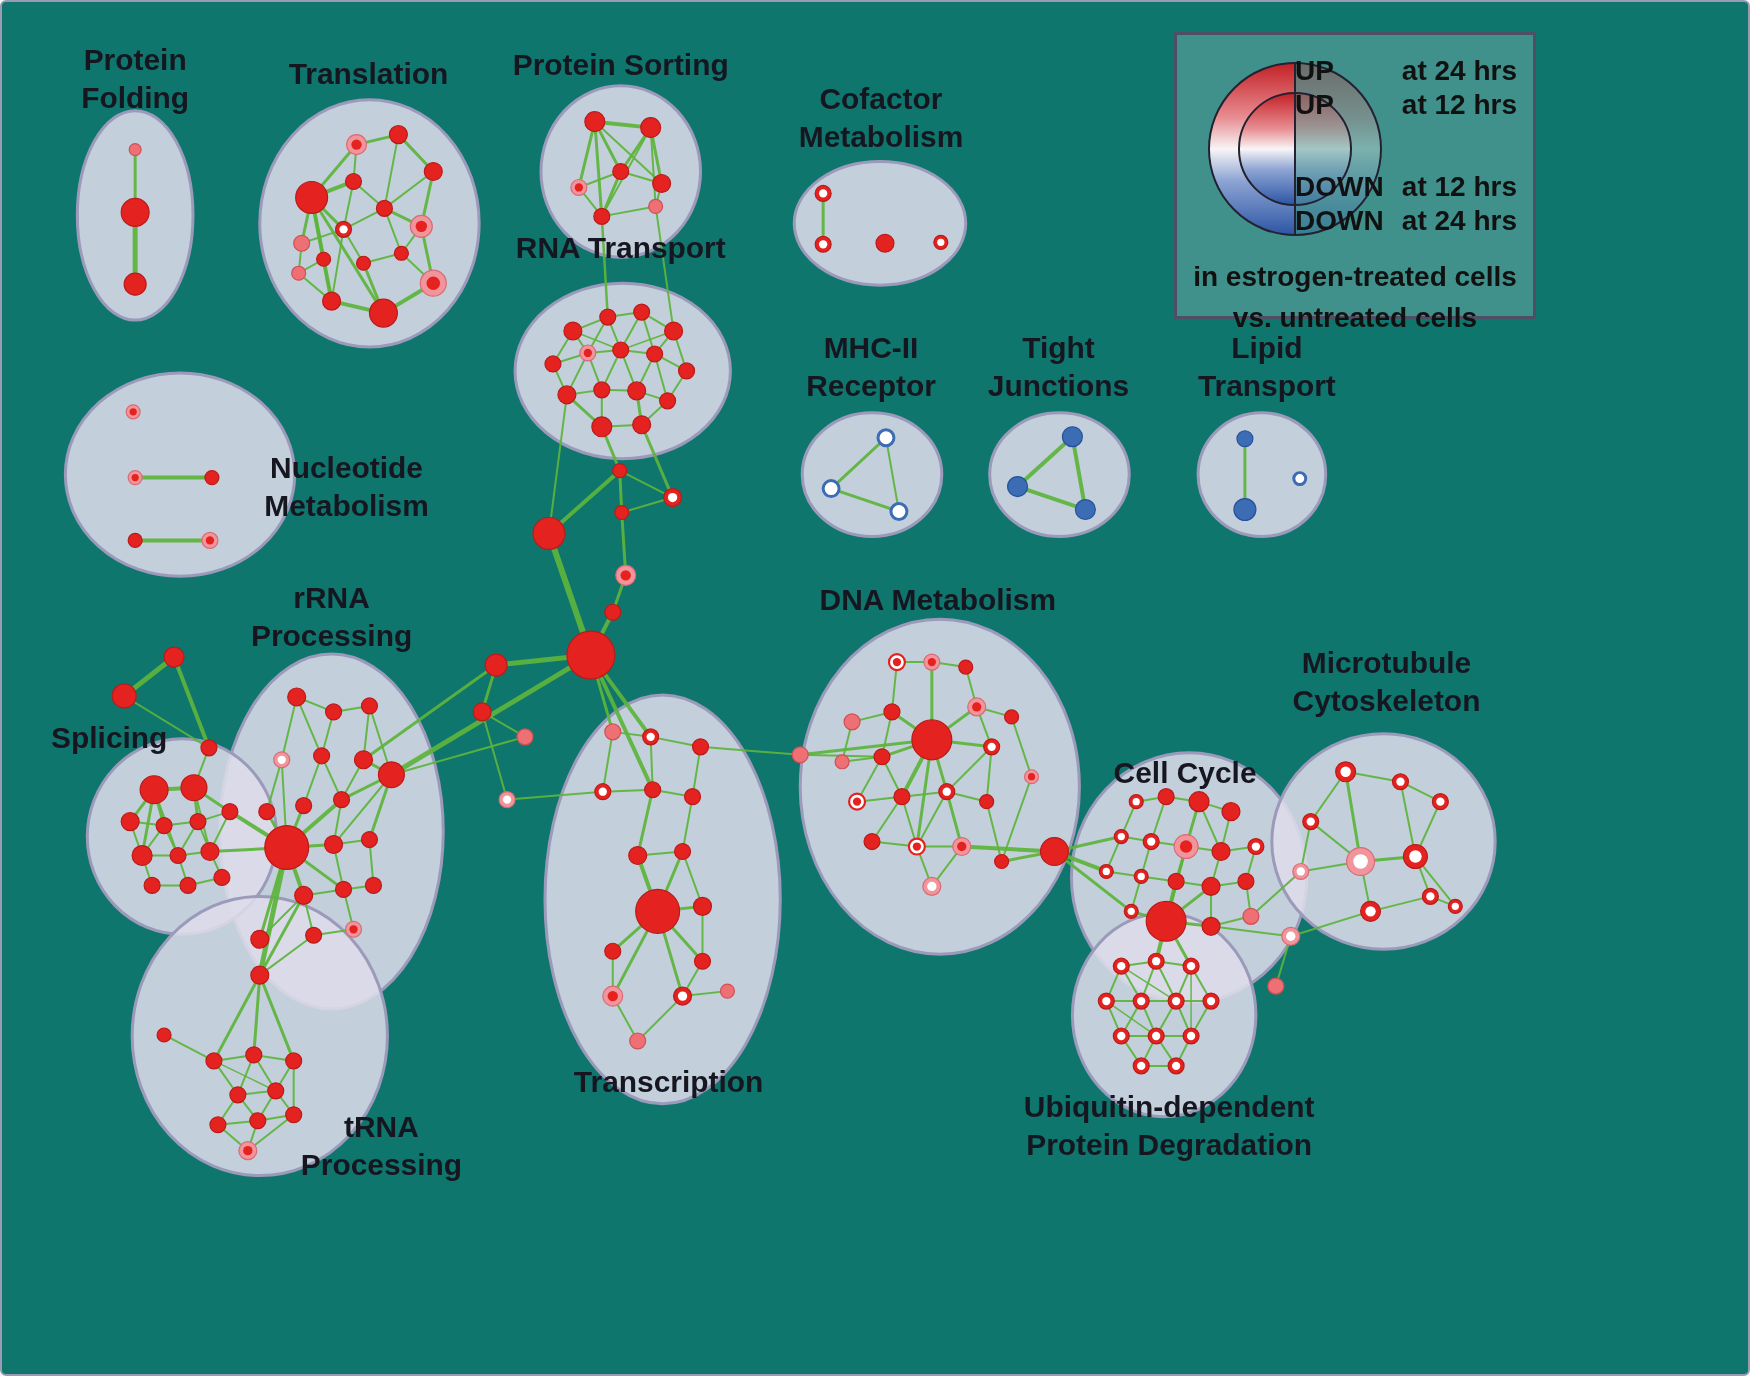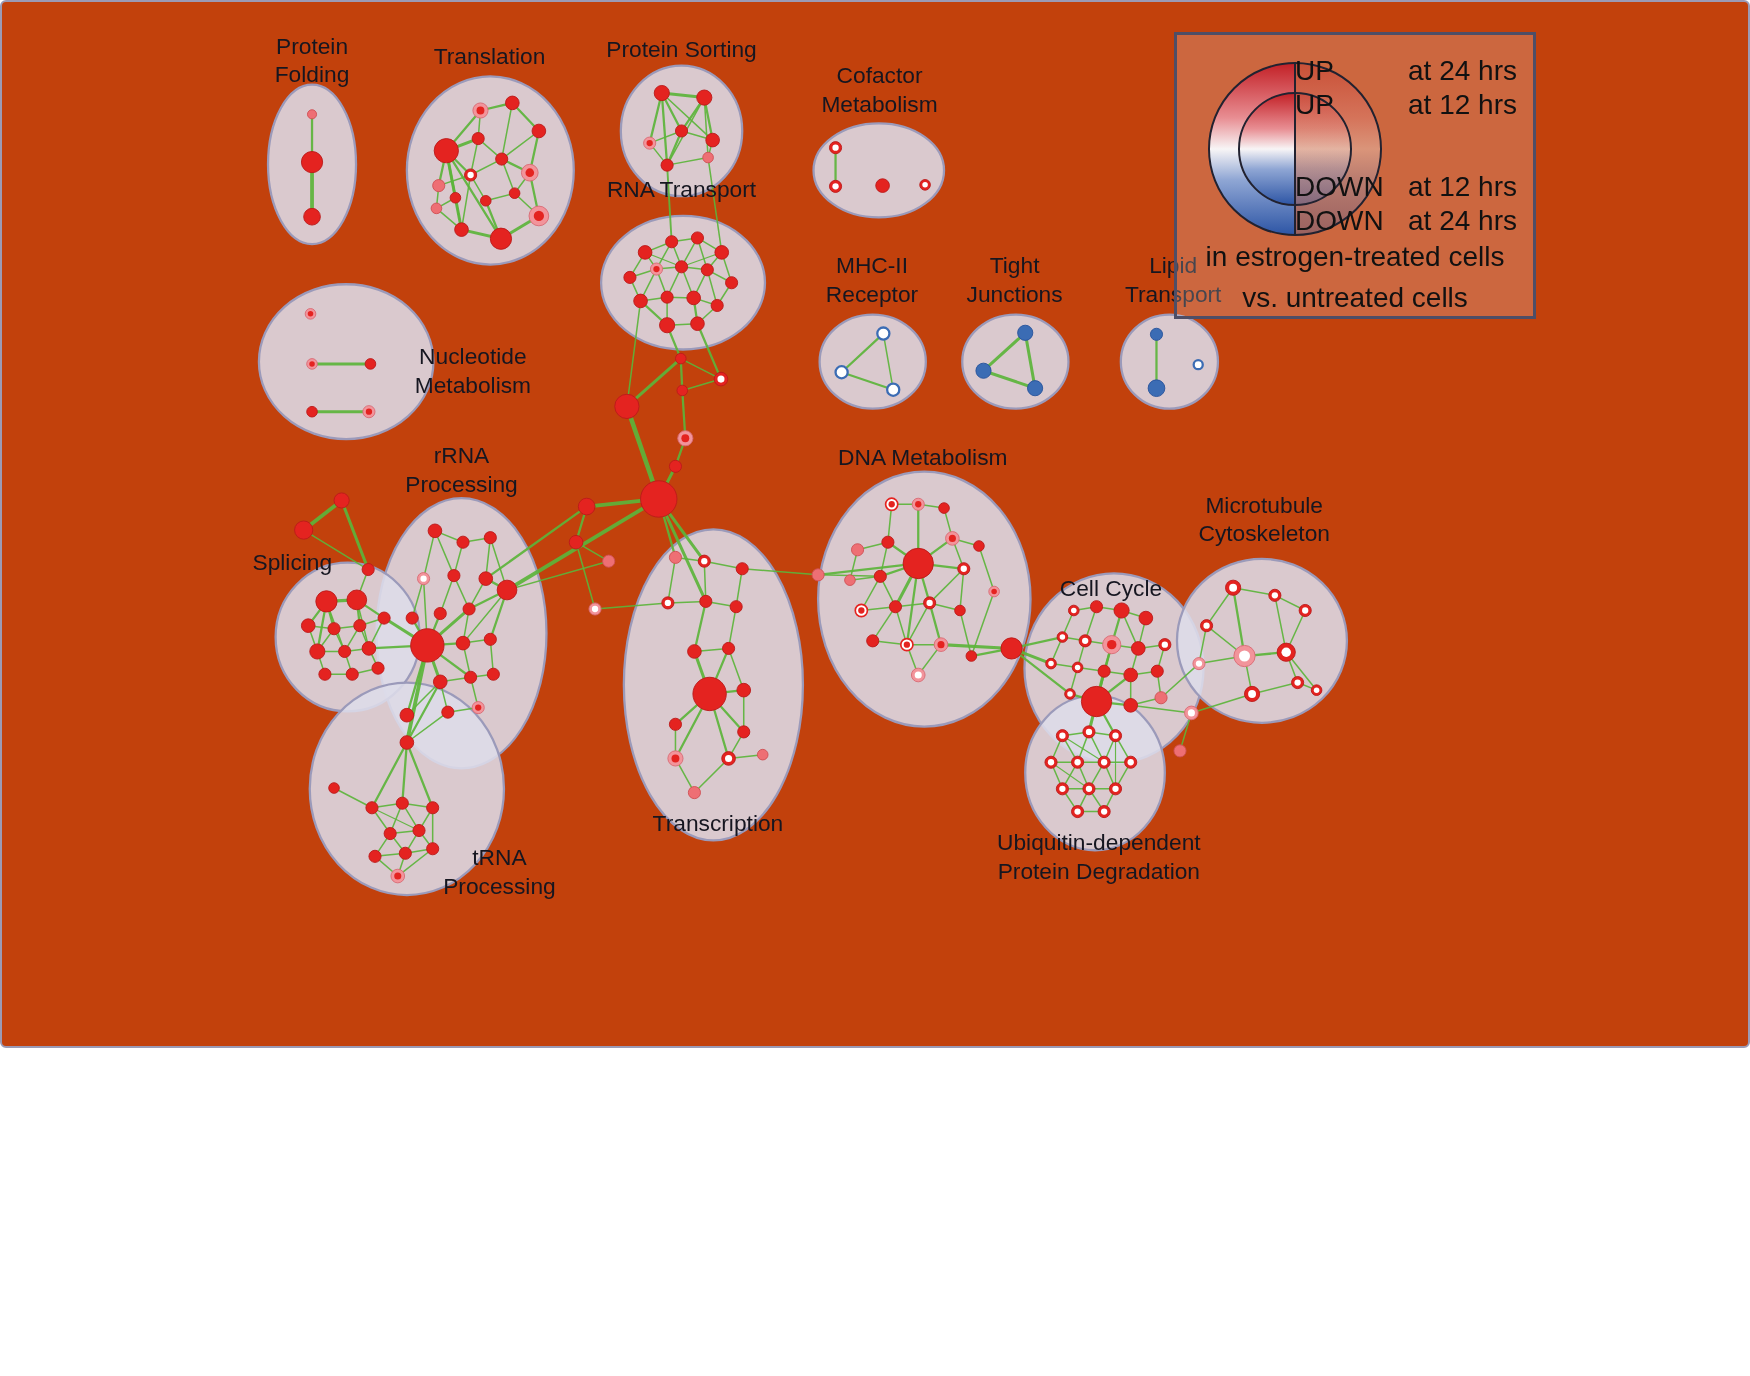--- a/index.html
+++ b/index.html
@@ -1,27 +1,27 @@
 <!DOCTYPE html>
 <html><head>
 <meta charset="utf-8">
 <style>
   html,body{margin:0;padding:0;background:#ffffff;font-family:"Liberation Sans",sans-serif;}
-  .stage{position:relative;width:1750px;height:1048px;background:#c2410c;border:2px solid #9b9ab5;
-         border-radius:6px;box-sizing:border-box;overflow:hidden;}
+  .stage{position:relative;width:1750px;height:1376px;background:#0f766e;border:2px solid #9b9ab5;
+         border-radius:6px;box-sizing:border-box;overflow:hidden;font-weight:bold;}
   #network-svg{position:absolute;left:0;top:0;width:100%;height:100%;
                font-family:"Liberation Sans",sans-serif;}
   
   .legend{position:absolute;left:1172px;top:30px;width:362px;height:287px;
           border:3px solid #4e4e66;background:rgba(240,240,248,0.22);box-sizing:border-box;}
   .legend-glyph{position:absolute;left:18px;top:14px;width:200px;height:200px;}
   .lrow{position:absolute;left:0;width:100%;height:34px;font-size:28px;color:#111;}
   .lrow .dir{position:absolute;left:118px;white-space:nowrap;}
   .lrow .time{position:absolute;right:16px;white-space:nowrap;}
-  .lfoot{position:absolute;left:0;width:100%;text-align:center;font-size:28px;color:#111;white-space:nowrap;}
+  .lfoot{position:absolute;left:0;width:100%;text-align:center;font-size:28px;color:#111;white-space:nowrap;margin-top:20px;}
 </style>
 </head>
 <body>
 
 <div class="stage">
   <svg id="network-svg" viewBox="0 0 1750 1376" xmlns="http://www.w3.org/2000/svg">
       <ellipse cx="133" cy="214" rx="58" ry="105" fill="#dddce9" fill-opacity="0.88" stroke="#9b9aba" stroke-width="3"></ellipse>
       <ellipse cx="368" cy="222" rx="110" ry="124" fill="#dddce9" fill-opacity="0.88" stroke="#9b9aba" stroke-width="3"></ellipse>
       <ellipse cx="620" cy="170" rx="80" ry="86" fill="#dddce9" fill-opacity="0.88" stroke="#9b9aba" stroke-width="3"></ellipse>
       <ellipse cx="880" cy="222" rx="86" ry="62" fill="#dddce9" fill-opacity="0.88" stroke="#9b9aba" stroke-width="3"></ellipse>

